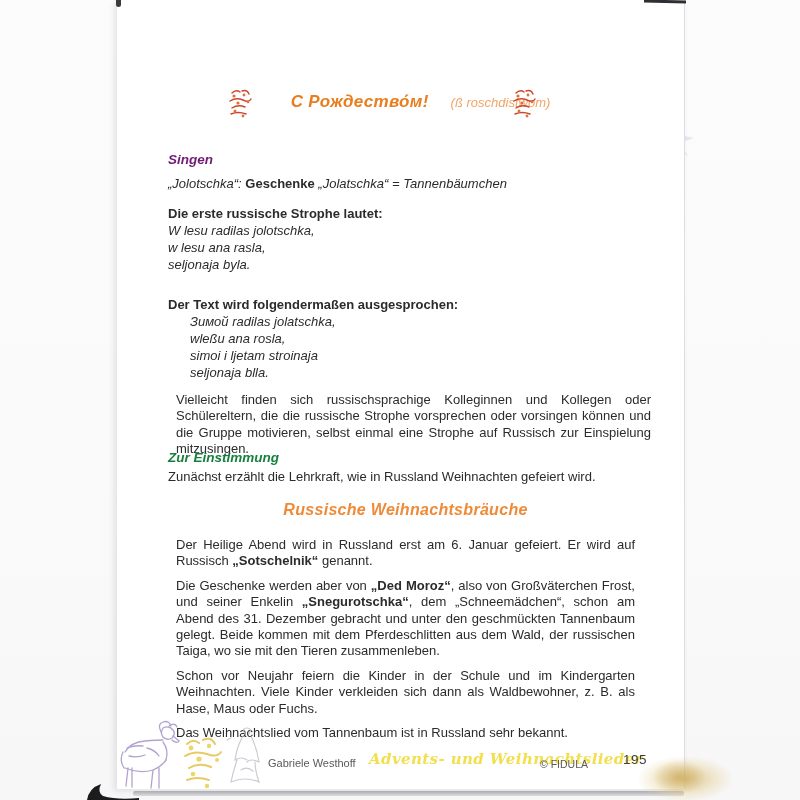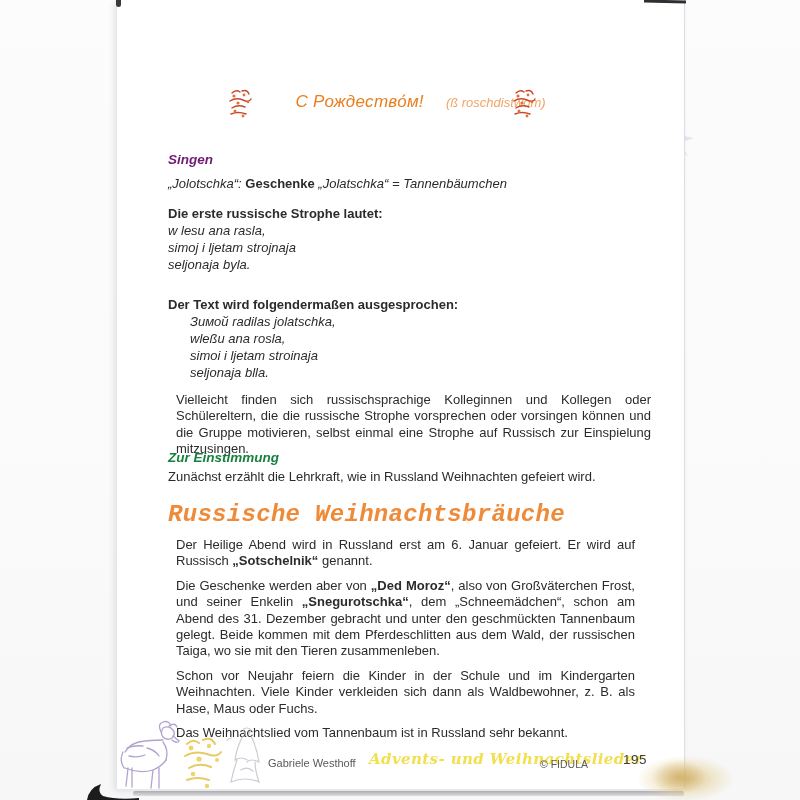--- a/index.html
+++ b/index.html
@@ -26,35 +26,35 @@
     background:linear-gradient(180deg,#ABABAF,#DEDEE1);border-radius:2px;}
   .gold-patch{position:absolute;left:626px;top:744px;width:108px;height:58px;
     background:radial-gradient(closest-side at 55% 60%,rgba(214,182,104,0.75),rgba(230,211,156,0.45) 60%,rgba(240,228,190,0) 100%);}
   .gold-patch2{position:absolute;left:652px;top:760px;width:54px;height:34px;
     background:radial-gradient(closest-side,rgba(198,160,78,0.55),rgba(210,180,110,0) 100%);}
   
   .header-row{position:absolute;left:0;top:88px;width:567px;height:36px;}
   .orn{position:absolute;top:0;width:28px;height:32px;}
   .orn-l{left:109px;} .orn-r{left:393px;}
   .header-text{position:absolute;left:0;top:4px;width:567px;text-align:center;white-space:nowrap;}
-  .hdr-title{font-style:italic;font-weight:normal;font-size:17px;letter-spacing:0.3px;margin-left:40px;}
+  .hdr-title{font-style:italic;font-weight:bold;font-size:17px;letter-spacing:0.3px;margin-left:40px;}
   .hdr-sub{font-style:italic;font-size:13px;margin-left:22px;text-align:right;}
   .content{position:absolute;left:51px;top:0;width:475px;}
   .abs{position:absolute;}
   .h-purple{font-weight:bold;font-style:italic;font-size:13.5px;}
   .body-line{font-size:13px;line-height:16.5px;}
   .bold-intro{font-weight:bold;font-size:13px;}
   .verse{font-style:italic;font-size:13px;line-height:17px;}
   .verse-cols{display:flex;}
   .verse-col1{width:190px;padding-left:22px;box-sizing:border-box;}
   .verse-col2{flex:1;}
   .indent{padding-left:22px;}
   .para{font-size:13px;line-height:16.4px;text-align:justify;margin:8px;}
-  .script-head{font-family:Liberation Mono, monospace;font-style:italic;font-weight:bold;
-    font-size:24px;text-align:left;letter-spacing:0.3px;}
+  .script-head{font-family:Liberation Sans, sans-serif;font-style:italic;font-weight:bold;
+    font-size:16px;text-align:center;letter-spacing:0.3px;}
   
   .footer-art{position:absolute;}
   .f-author{position:absolute;left:151px;top:757px;font-size:11px;color:#5A5A5C;white-space:nowrap;}
   .f-title{position:absolute;left:252px;top:750px;font-family:"DejaVu Serif",serif;
     font-style:italic;font-weight:bold;font-size:15px;letter-spacing:0.4px;white-space:nowrap;}
   .f-copy{position:absolute;left:423px;top:758px;font-size:10.5px;color:#5A5A5C;white-space:nowrap;}
   .f-page{position:absolute;left:506px;top:752px;font-size:13.5px;color:#3F3F41;letter-spacing:0.5px;}
 </style>
 </head>
 <body>
@@ -125,22 +125,22 @@
         <b>Geschenke</b>
         <i>„Jolatschka“</i>
         <i>=</i>
         <i>Tannenbäumchen</i>
       </div>
 
       <div class="abs bold-intro" style="top:206px">Die erste russische Strophe lautet:</div>
 
       <div class="abs verse-cols" style="top:222px;width:475px">
         <div class="verse verse-col2">
+          <div>W lesu radilas jolotschka,</div>
           <div>w lesu ana rasla,</div>
-          <div>simoj i ljetam strojnaja</div>
           <div>seljonaja byla.</div>
         </div>
       </div>
 
       <div class="abs bold-intro" style="top:297px">Der Text wird folgendermaßen ausgesprochen:</div>
 
       <div class="abs verse indent" style="top:313px">
         <div>Зимой radilas jolatschka,</div>
         <div>wleßu ana rosla,</div>
         <div>simoi i ljetam stroinaja</div>

